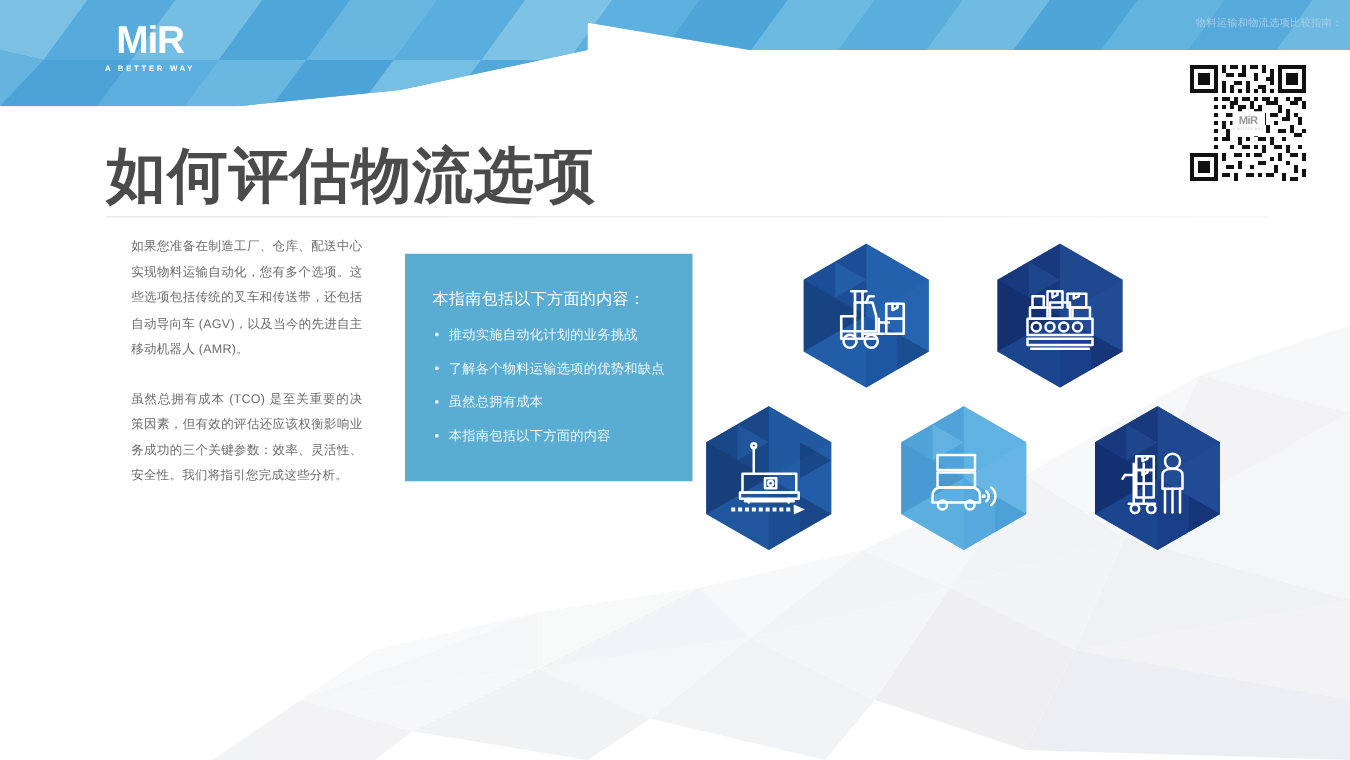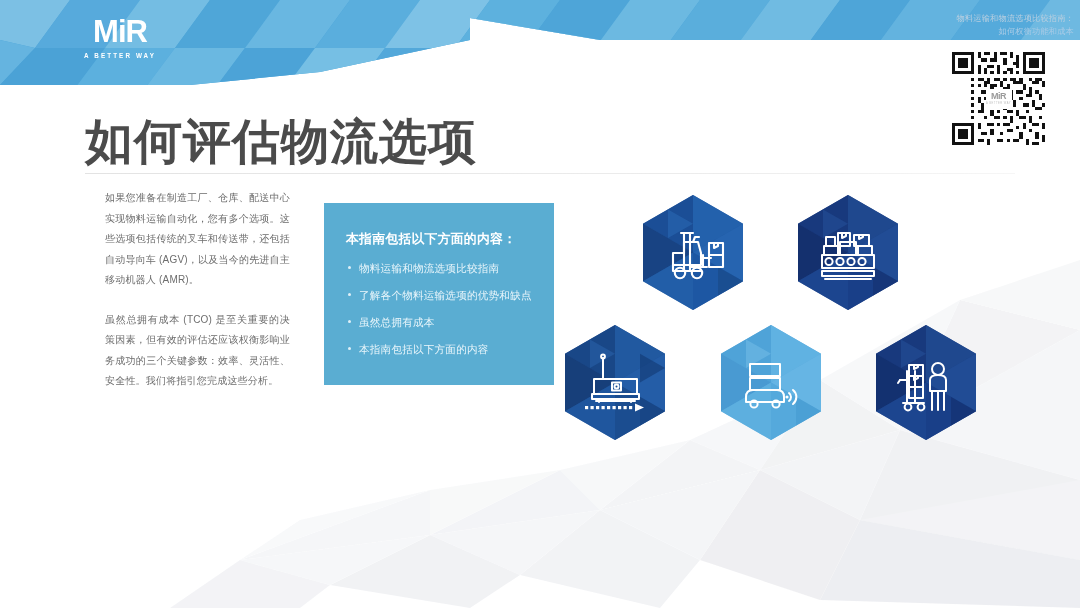--- a/index.html
+++ b/index.html
@@ -75,21 +75,21 @@
   }
 
   
   .callout{
     position:absolute;left:324px;top:203px;width:230px;height:182px;
     background:#5aadd2;
     padding:0;box-sizing:border-box;
   }
   .callout-inner{padding:27px 22px 0 22px;}
   .callout h3{
-    margin:0 0 13px 0;font-size:12.8px;color:#ffffff;font-weight:bold;
+    margin:0 0 13px 0;font-size:12.8px;color:#ffffff;font-weight:normal;
     letter-spacing:.3px;line-height:17px;
   }
   .callout ul{margin:0;padding:0;list-style:none;}
   .callout li{
     position:relative;padding-left:13px;margin-bottom:11px;
     font-size:10.6px;line-height:16px;color:#eaf6fb;letter-spacing:.2px;
   }
   .callout li:before{
     content:"";position:absolute;left:2px;top:6px;
     width:3px;height:3px;border-radius:50%;background:#dff0f8;
@@ -177,21 +177,20 @@
   </div>
 
   <div class="header-band">
     <div class="logo-wrap">
       <div class="logo-mark">MiR</div>
       <div class="logo-tag">A BETTER WAY</div>
     </div>
 
     <div class="kicker">
       <div>物料运输和物流选项比较指南：</div>
-      <div>如何权衡功能和成本</div>
     </div>
 
     <div class="qr">
       <svg width="93" height="93" viewBox="0 0 29 29" shape-rendering="crispEdges" xmlns="http://www.w3.org/2000/svg">
         <rect width="29" height="29" fill="#ffffff"></rect>
         <g fill="#111111">
 
           <rect x="0" y="0" width="7" height="1"></rect>
             <rect x="0" y="6" width="7" height="1"></rect>
           <rect x="0" y="0" width="1" height="7"></rect>
@@ -333,21 +332,21 @@
 
   <div class="copy">
     <p>如果您准备在制造工厂、仓库、配送中心实现物料运输自动化，您有多个选项。这些选项包括传统的叉车和传送带，还包括自动导向车 (AGV)，以及当今的先进自主移动机器人 (AMR)。</p>
     <p>虽然总拥有成本 (TCO) 是至关重要的决策因素，但有效的评估还应该权衡影响业务成功的三个关键参数：效率、灵活性、安全性。我们将指引您完成这些分析。</p>
   </div>
 
   <div class="callout">
     <div class="callout-inner">
       <h3>本指南包括以下方面的内容：</h3>
       <ul>
-        <li>物料运输和物流选项比较指南</li>
+        <li>推动实施自动化计划的业务挑战</li>
         <li>了解各个物料运输选项的优势和缺点</li>
         <li>虽然总拥有成本</li>
         <li>本指南包括以下方面的内容</li>
       </ul>
     </div>
   </div>
 
   <div class="hexes">
 
     <div class="hex" style="left:78px;top:5px;">

